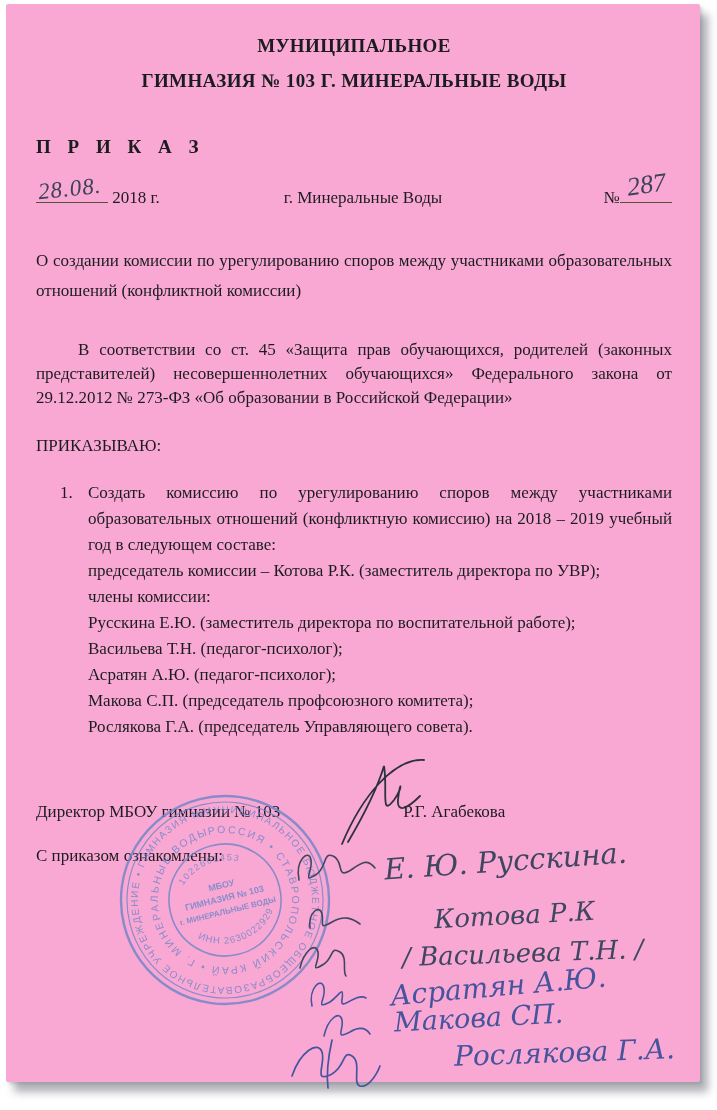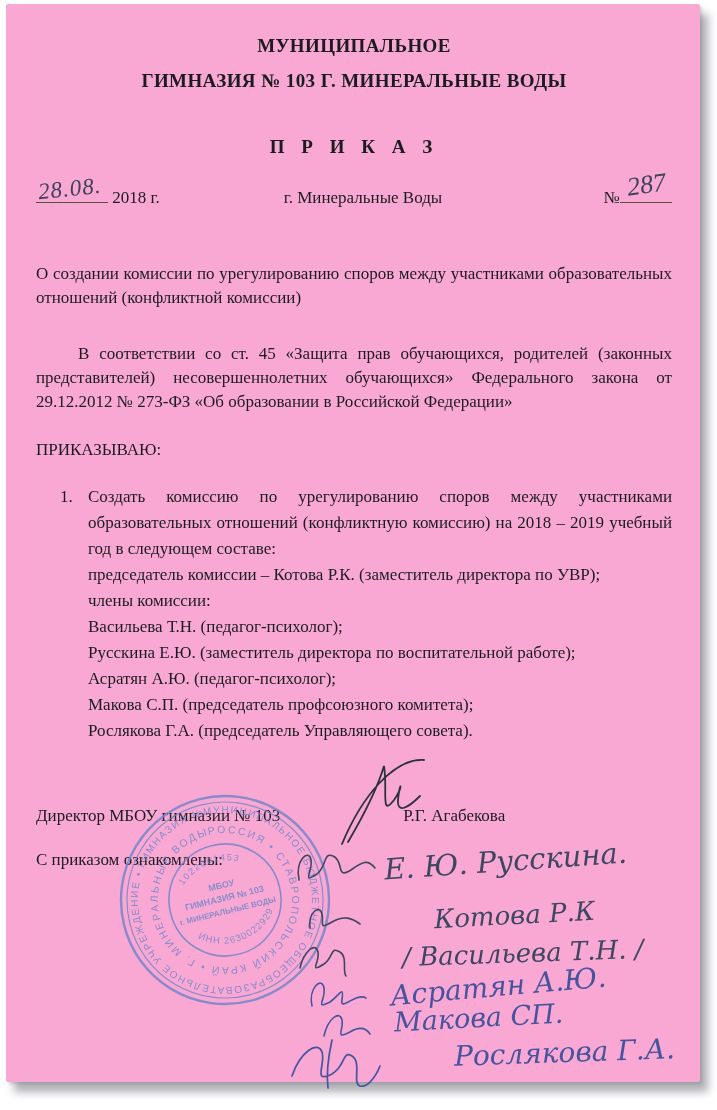--- a/index.html
+++ b/index.html
@@ -5,34 +5,34 @@
   html,body{margin:0;padding:0;background:#ffffff;}
   body{width:717px;height:1110px;position:relative;overflow:hidden;
        font-family:"Liberation Serif", serif;color:#1c1c20;}
   .page{position:absolute;left:6px;top:4px;width:694px;height:1078px;
         background:#f9a8d4;border-radius:2px;
         box-shadow:8px 10px 9px rgba(110,110,122,.55), 2px 2px 3px rgba(150,150,160,.35);}
   .content{position:absolute;left:30px;top:0;width:636px;}
 
   .org-header{margin-top:24px;text-align:center;font-weight:bold;
               font-size:19px;line-height:35px;letter-spacing:.4px;}
-  .doc-title{margin-top:38px;text-align:center;font-weight:bold;
+  .doc-title{margin-top:38px;font-weight:bold;
              font-size:19px;letter-spacing:6px;}
   .date-row{margin-top:26px;display:flex;align-items:flex-end;font-size:17px;}
   .date-left{width:170px;position:relative;}
   .date-blank{display:inline-block;width:72px;border-bottom:1.6px solid #55523a;height:18px;}
   .hw-date{position:absolute;left:2px;top:-8px;font-style:italic;font-size:23px;
            color:#3c4258;transform:rotate(-6deg);letter-spacing:1px;}
   .date-city{flex:1;text-align:center;padding-right:60px;}
   .date-num{width:92px;text-align:right;position:relative;}
   .num-blank{display:inline-block;width:52px;border-bottom:1.6px solid #55523a;height:18px;}
   .hw-num{position:absolute;right:6px;top:-14px;font-style:italic;font-size:26px;
           color:#3c4258;transform:rotate(-8deg);}
 
-  .subject{margin-top:54px;font-size:17px;line-height:24px;text-align:justify;}
+  .subject{margin-top:38px;font-size:17px;line-height:30px;text-align:justify;}
   .preamble{margin-top:32px;font-size:17px;line-height:24px;text-align:justify;
             text-indent:42px;}
   .order-word{margin-top:26px;font-size:17px;}
   .order-list{margin-top:24px;font-size:17px;line-height:26px;}
   .li-row{display:flex;}
   .li-num{width:28px;flex:none;padding-left:24px;}
   .li-body{flex:1;}
   .li-intro{text-align:justify;}
 
   .director-row{margin-top:62px;display:flex;font-size:17px;gap:15px;}
@@ -78,22 +78,22 @@
 
     <div class="order-word">ПРИКАЗЫВАЮ:</div>
 
     <div class="order-list">
       <div class="li-row">
         <div class="li-num">1.</div>
         <div class="li-body">
           <div class="li-intro">Создать комиссию по урегулированию споров между участниками образовательных отношений (конфликтную комиссию) на 2018 – 2019 учебный год в следующем составе:</div>
           <div>председатель комиссии – Котова Р.К. (заместитель директора по УВР);</div>
           <div>члены комиссии:</div>
+          <div>Русскина Е.Ю. (заместитель директора по воспитательной работе);</div>
           <div>Васильева Т.Н. (педагог-психолог);</div>
-          <div>Русскина Е.Ю. (заместитель директора по воспитательной работе);</div>
           <div>Асратян А.Ю. (педагог-психолог);</div>
           <div>Макова С.П. (председатель профсоюзного комитета);</div>
           <div>Рослякова Г.А. (председатель Управляющего совета).</div>
         </div>
       </div>
     </div>
 
     <div class="director-row">
       <span>Директор МБОУ гимназии № 103</span>
       <span class="director-name">Р.Г. Агабекова</span>

